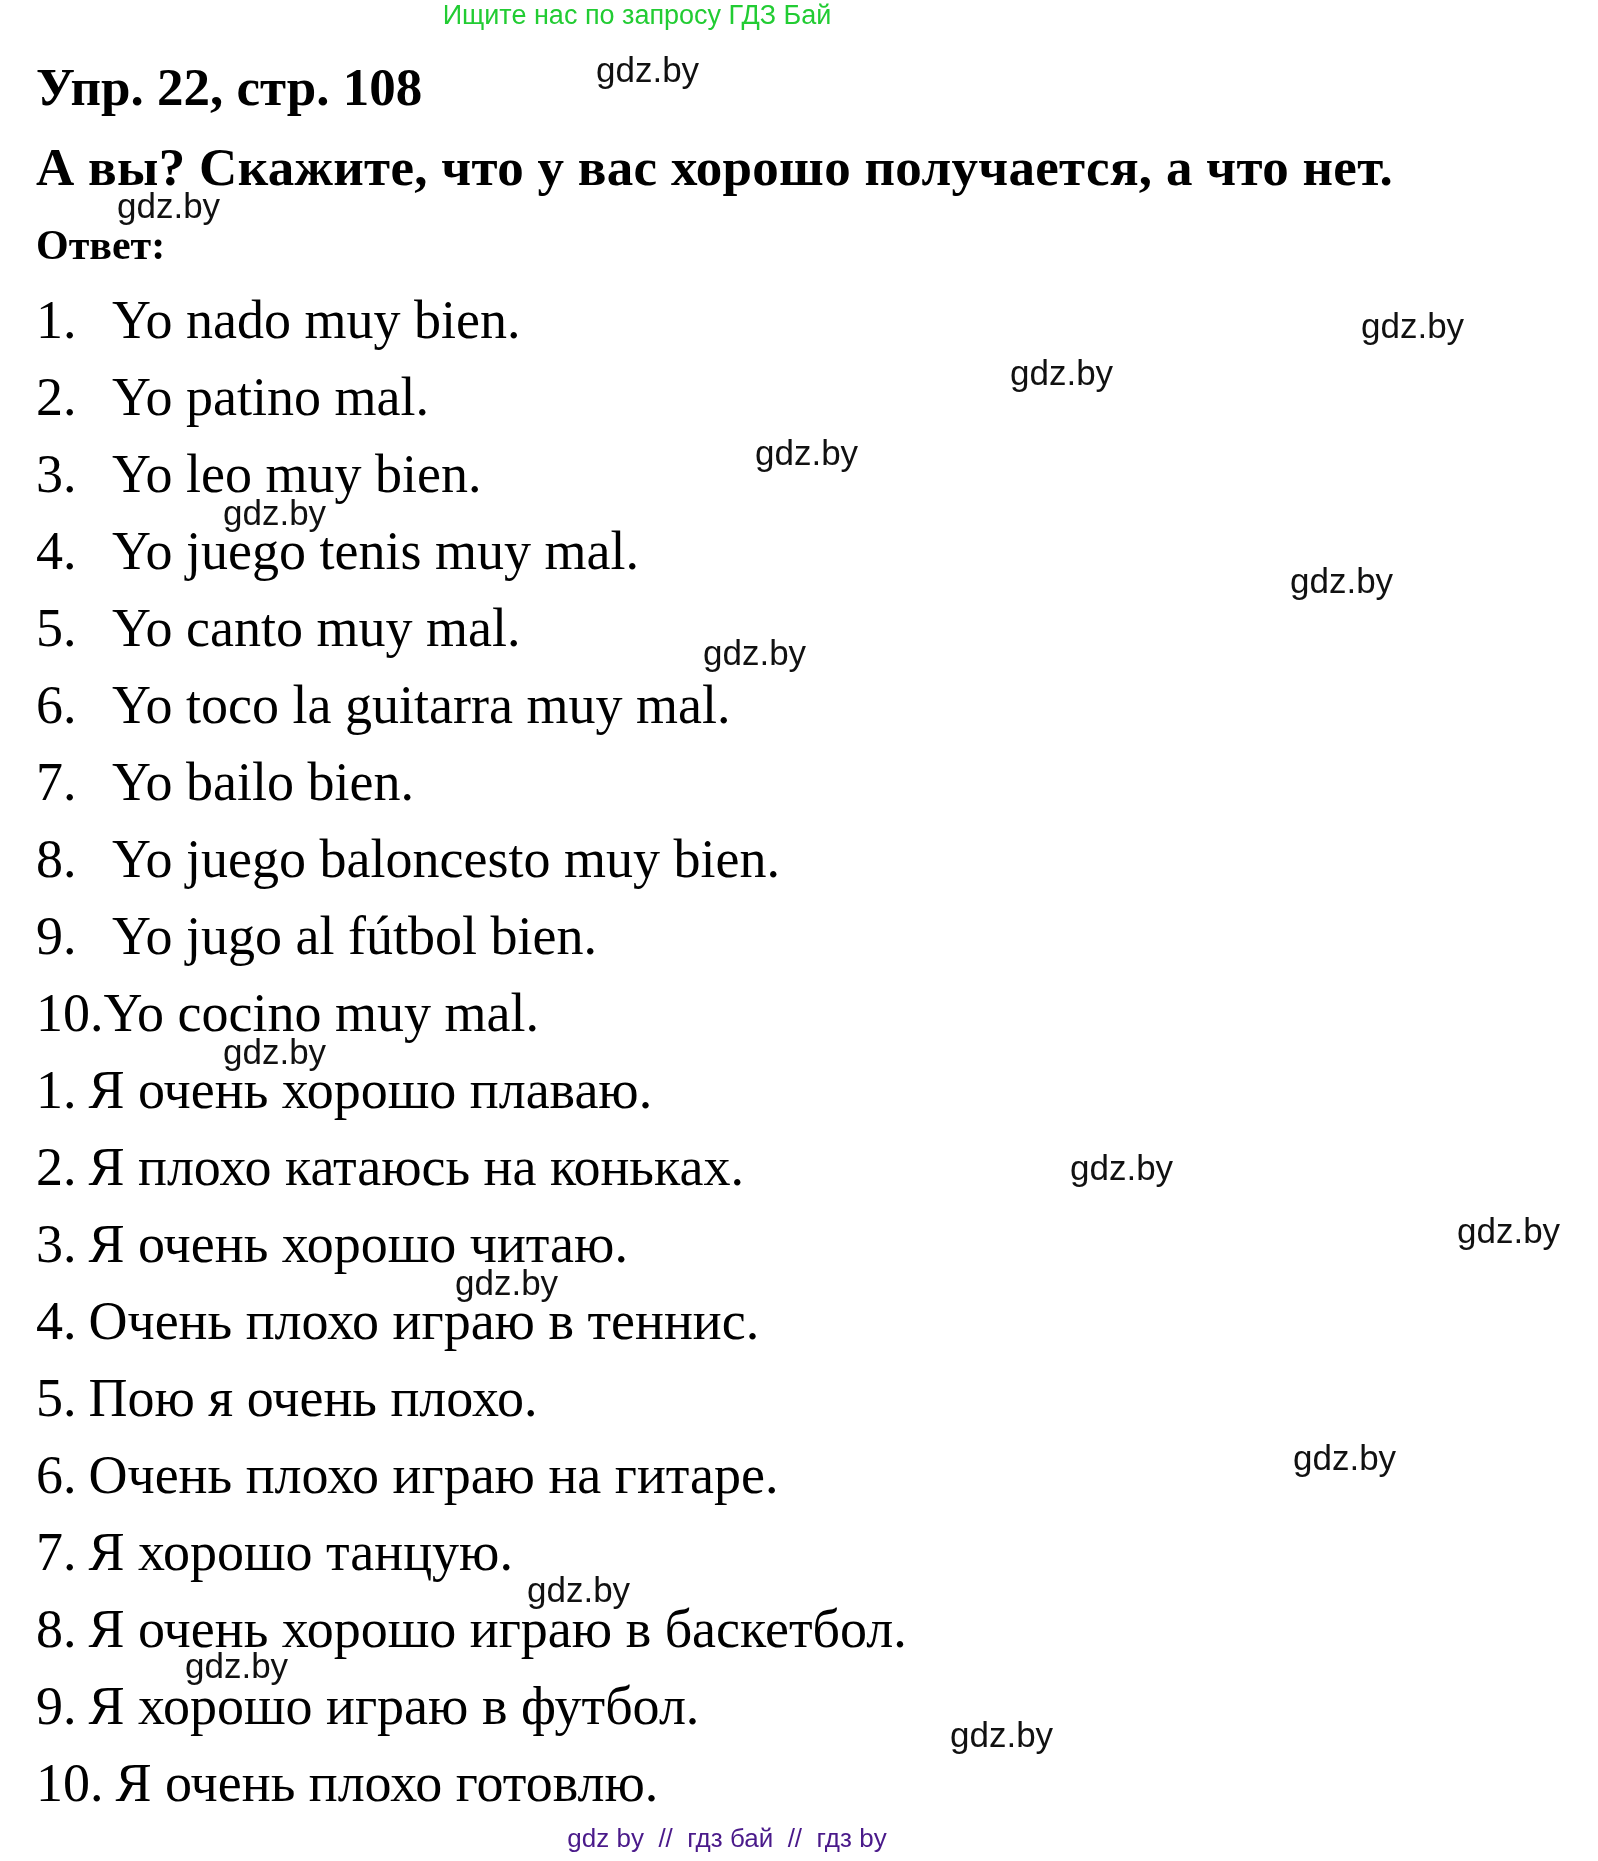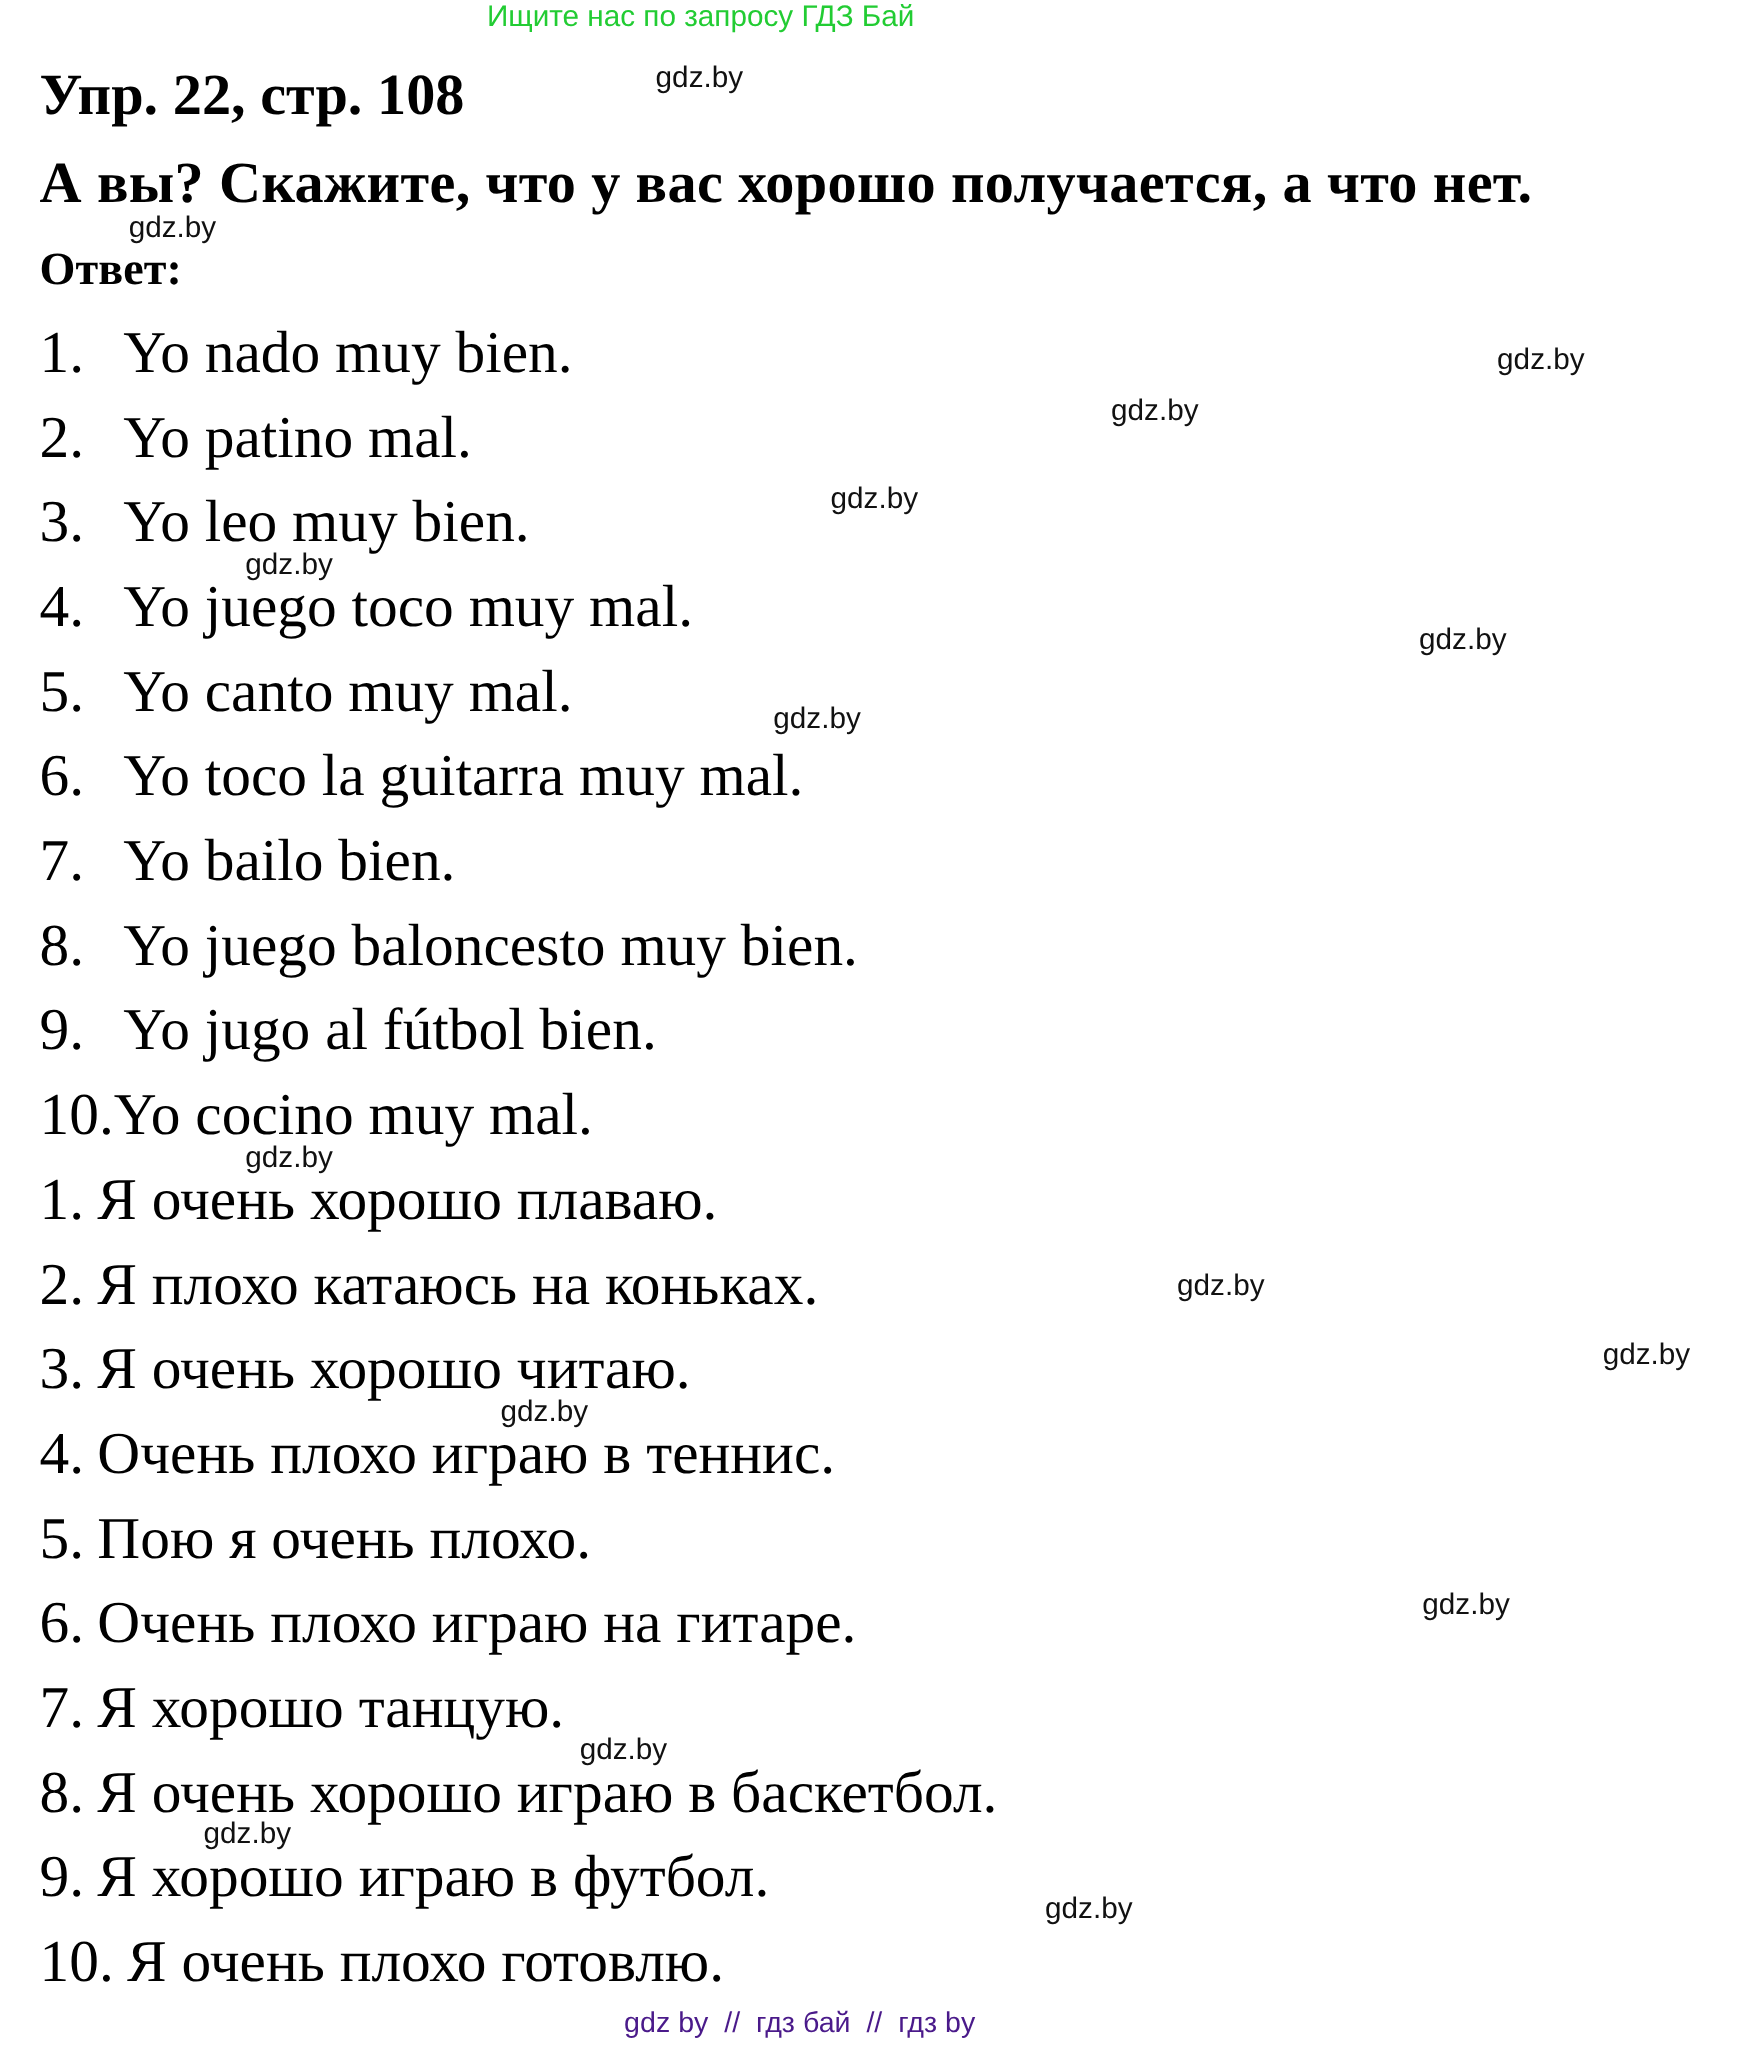--- a/index.html
+++ b/index.html
@@ -27,21 +27,21 @@
   .line {
     position: absolute; left: 36px;
     font-family: "Liberation Serif", serif; font-size: 54px; color: #000;
     white-space: nowrap; line-height: 64px;
   }
   .line .num { display: inline-block; }
   .es .num { width: 76px; }
   .es10 .num { width: auto; }
   .ru .num { width: auto; margin-right: 12px; }
   .wm {
-    position: absolute; font-family: "Liberation Sans", sans-serif; font-size: 27px;
+    position: absolute; font-family: "Liberation Sans", sans-serif; font-size: 35px;
     color: #111; white-space: nowrap; line-height: 30px;
   }
   .footer {
     position: absolute; left: 0; width: 1454px; top: 1822px; text-align: center;
     font-family: "Liberation Sans", sans-serif; font-size: 26px; color: #4a1a8a;
     line-height: 32px; white-space: pre;
   }
 </style>
 </head>
 <body>
@@ -49,21 +49,21 @@
 <div class="promo" style="top:0px;">Ищите нас по запросу ГДЗ Бай</div>
 
 <div class="title">Упр. 22, стр. 108</div>
 <div class="subtitle">А вы? Скажите, что у вас хорошо получается, а что нет.</div>
 <div class="answer-label">Ответ:</div>
 
 <div>
   <div class="line es" style="top:288px;"><span class="num">1.</span><span>Yo nado muy bien.</span></div>
   <div class="line es" style="top:365px;"><span class="num">2.</span><span>Yo patino mal.</span></div>
   <div class="line es" style="top:442px;"><span class="num">3.</span><span>Yo leo muy bien.</span></div>
-  <div class="line es" style="top:519px;"><span class="num">4.</span><span>Yo juego toco muy mal.</span></div>
+  <div class="line es" style="top:519px;"><span class="num">4.</span><span>Yo juego tenis muy mal.</span></div>
   <div class="line es" style="top:596px;"><span class="num">5.</span><span>Yo canto muy mal.</span></div>
   <div class="line es" style="top:673px;"><span class="num">6.</span><span>Yo toco la guitarra muy mal.</span></div>
   <div class="line es" style="top:750px;"><span class="num">7.</span><span>Yo bailo bien.</span></div>
   <div class="line es" style="top:827px;"><span class="num">8.</span><span>Yo juego baloncesto muy bien.</span></div>
   <div class="line es" style="top:904px;"><span class="num">9.</span><span>Yo jugo al fútbol bien.</span></div>
   <div class="line es es10" style="top:981px;"><span class="num">10.</span><span>Yo cocino muy mal.</span></div>
 </div>
 
 <div>
   <div class="line ru" style="top:1058px;"><span class="num">1.</span><span>Я очень хорошо плаваю.</span></div>

